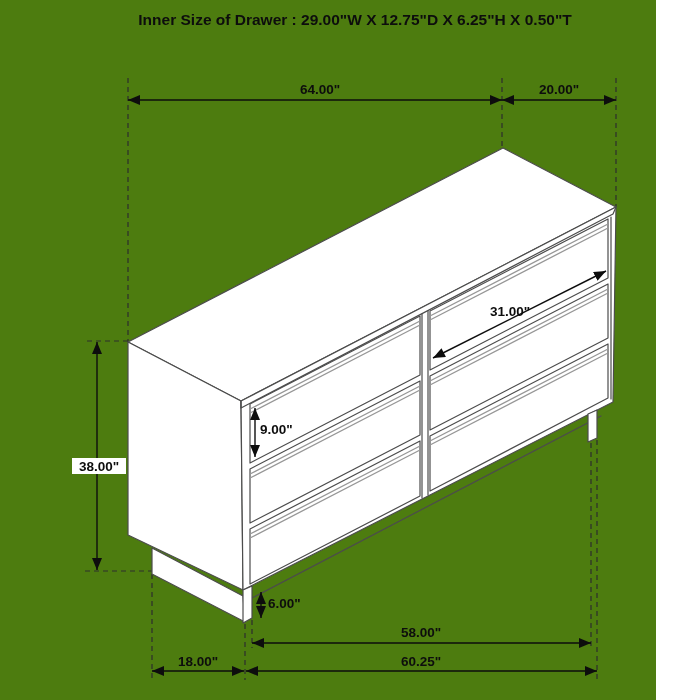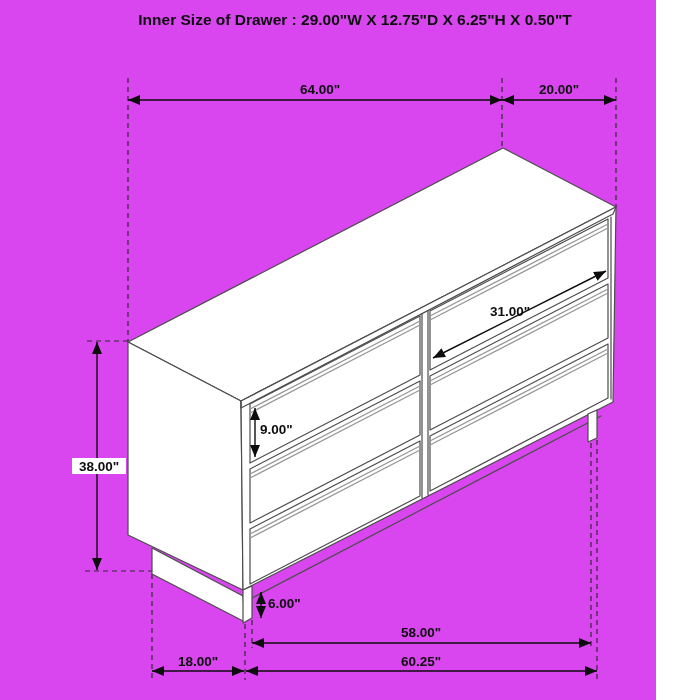--- a/index.html
+++ b/index.html
@@ -1,16 +1,16 @@
 <!DOCTYPE html>
 <html><head>
 <meta charset="utf-8">
 <style>
   html,body{margin:0;padding:0;background:#ffffff;}
-  .stage{position:relative;width:656px;height:700px;background:#d946ef;overflow:hidden;
+  .stage{position:relative;width:656px;height:700px;background:#4d7c0f;overflow:hidden;
          font-family:"Liberation Sans",sans-serif;}
   svg{display:block;}
   .furn{fill:#ffffff;stroke:#4c4c4c;stroke-width:1.2;stroke-linejoin:round;}
   .furnline{fill:none;stroke:#4c4c4c;stroke-width:1.2;stroke-linecap:round;}
   .lip{fill:none;stroke:#979797;stroke-width:1.3;}
   .dash{fill:none;stroke:#2e2e2e;stroke-width:1.2;stroke-dasharray:5 4;}
   .dim{fill:none;stroke:#0d0d0d;stroke-width:1.4;}
   .dimlabel{font:bold 13.5px "Liberation Sans",sans-serif;fill:#0d0d0d;}
   .title{font:bold 15.5px "Liberation Sans",sans-serif;fill:#0d0d0d;}
   .mask{fill:#ffffff;stroke:none;}

